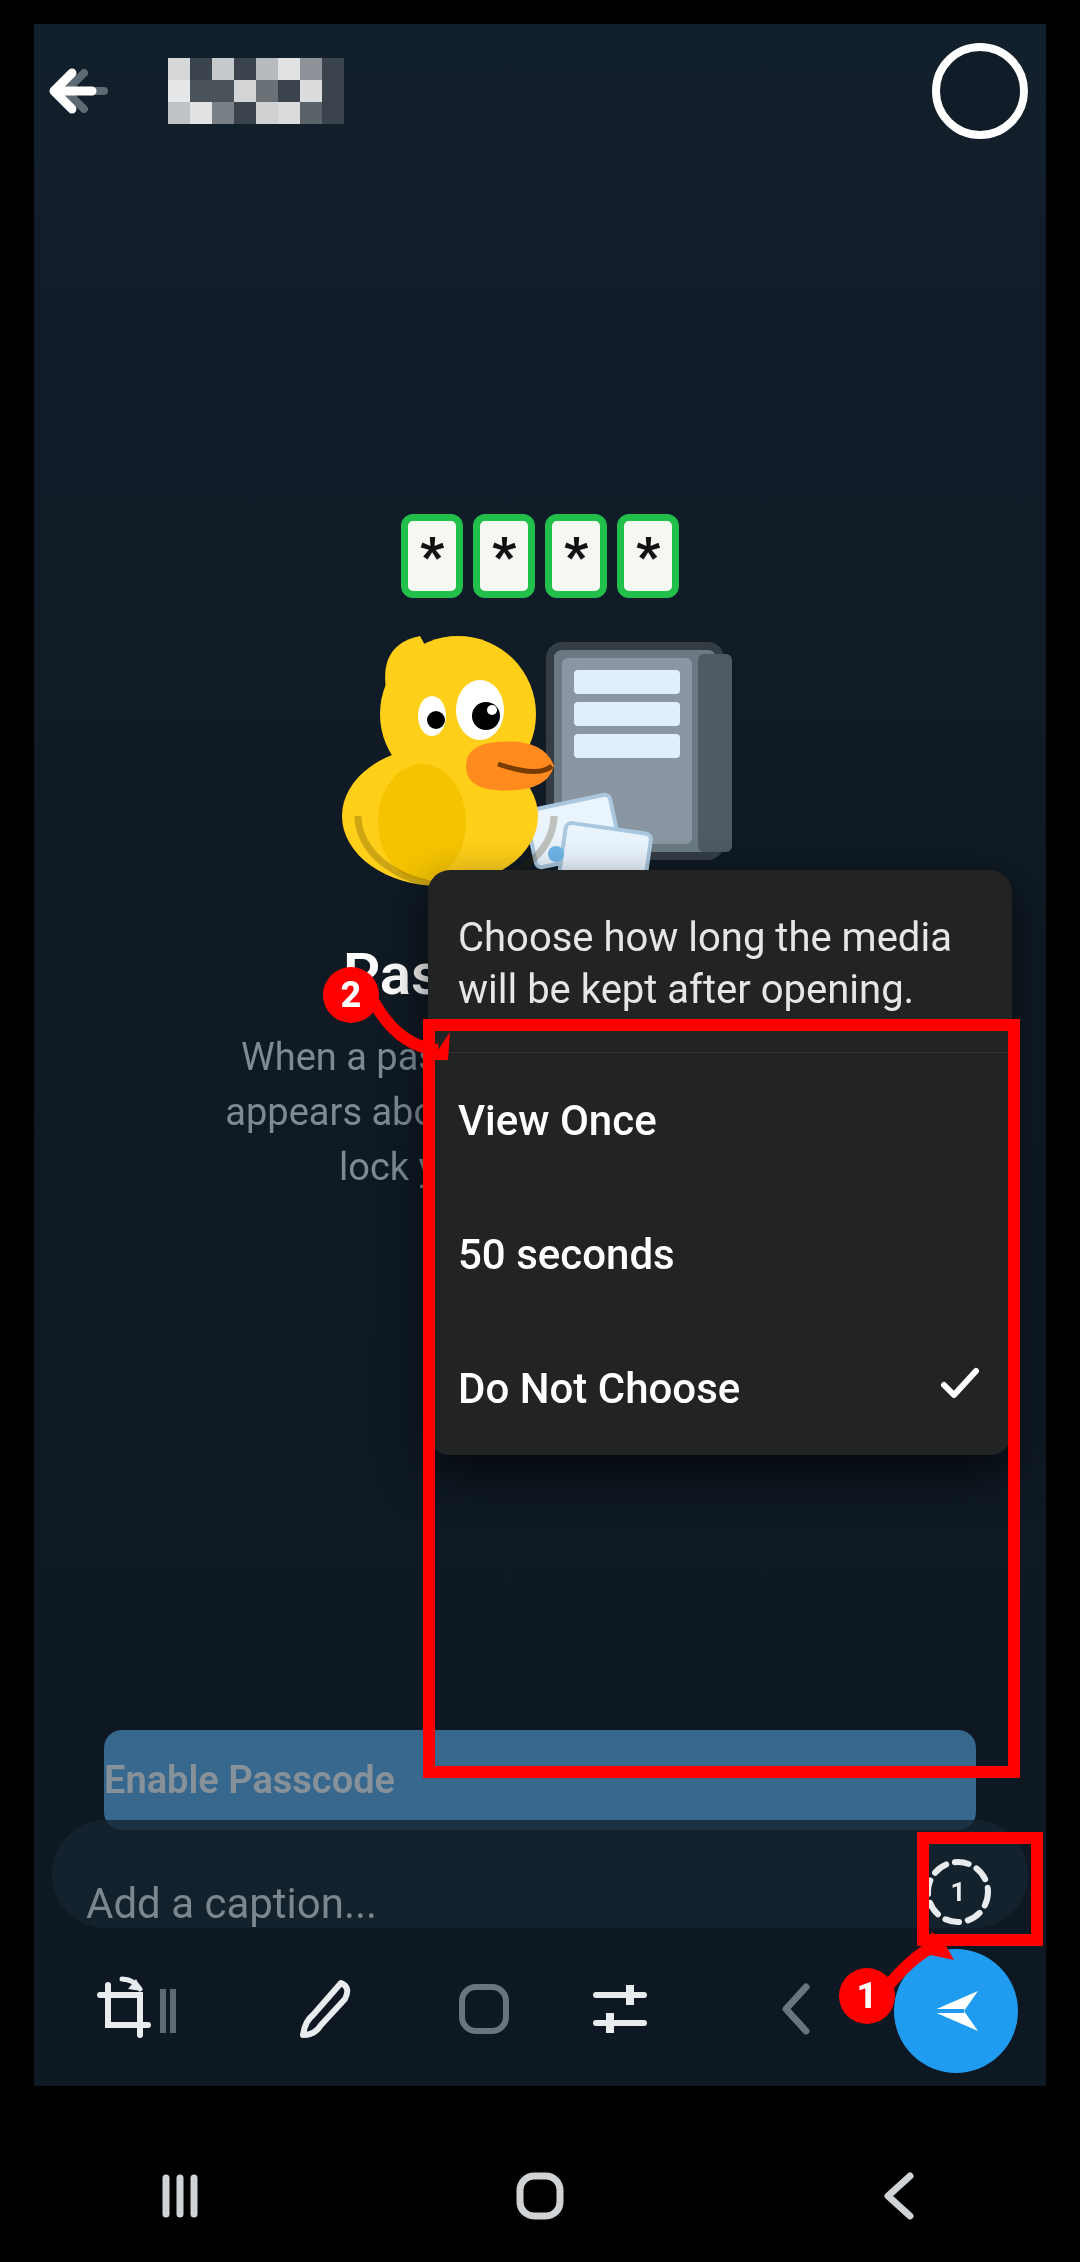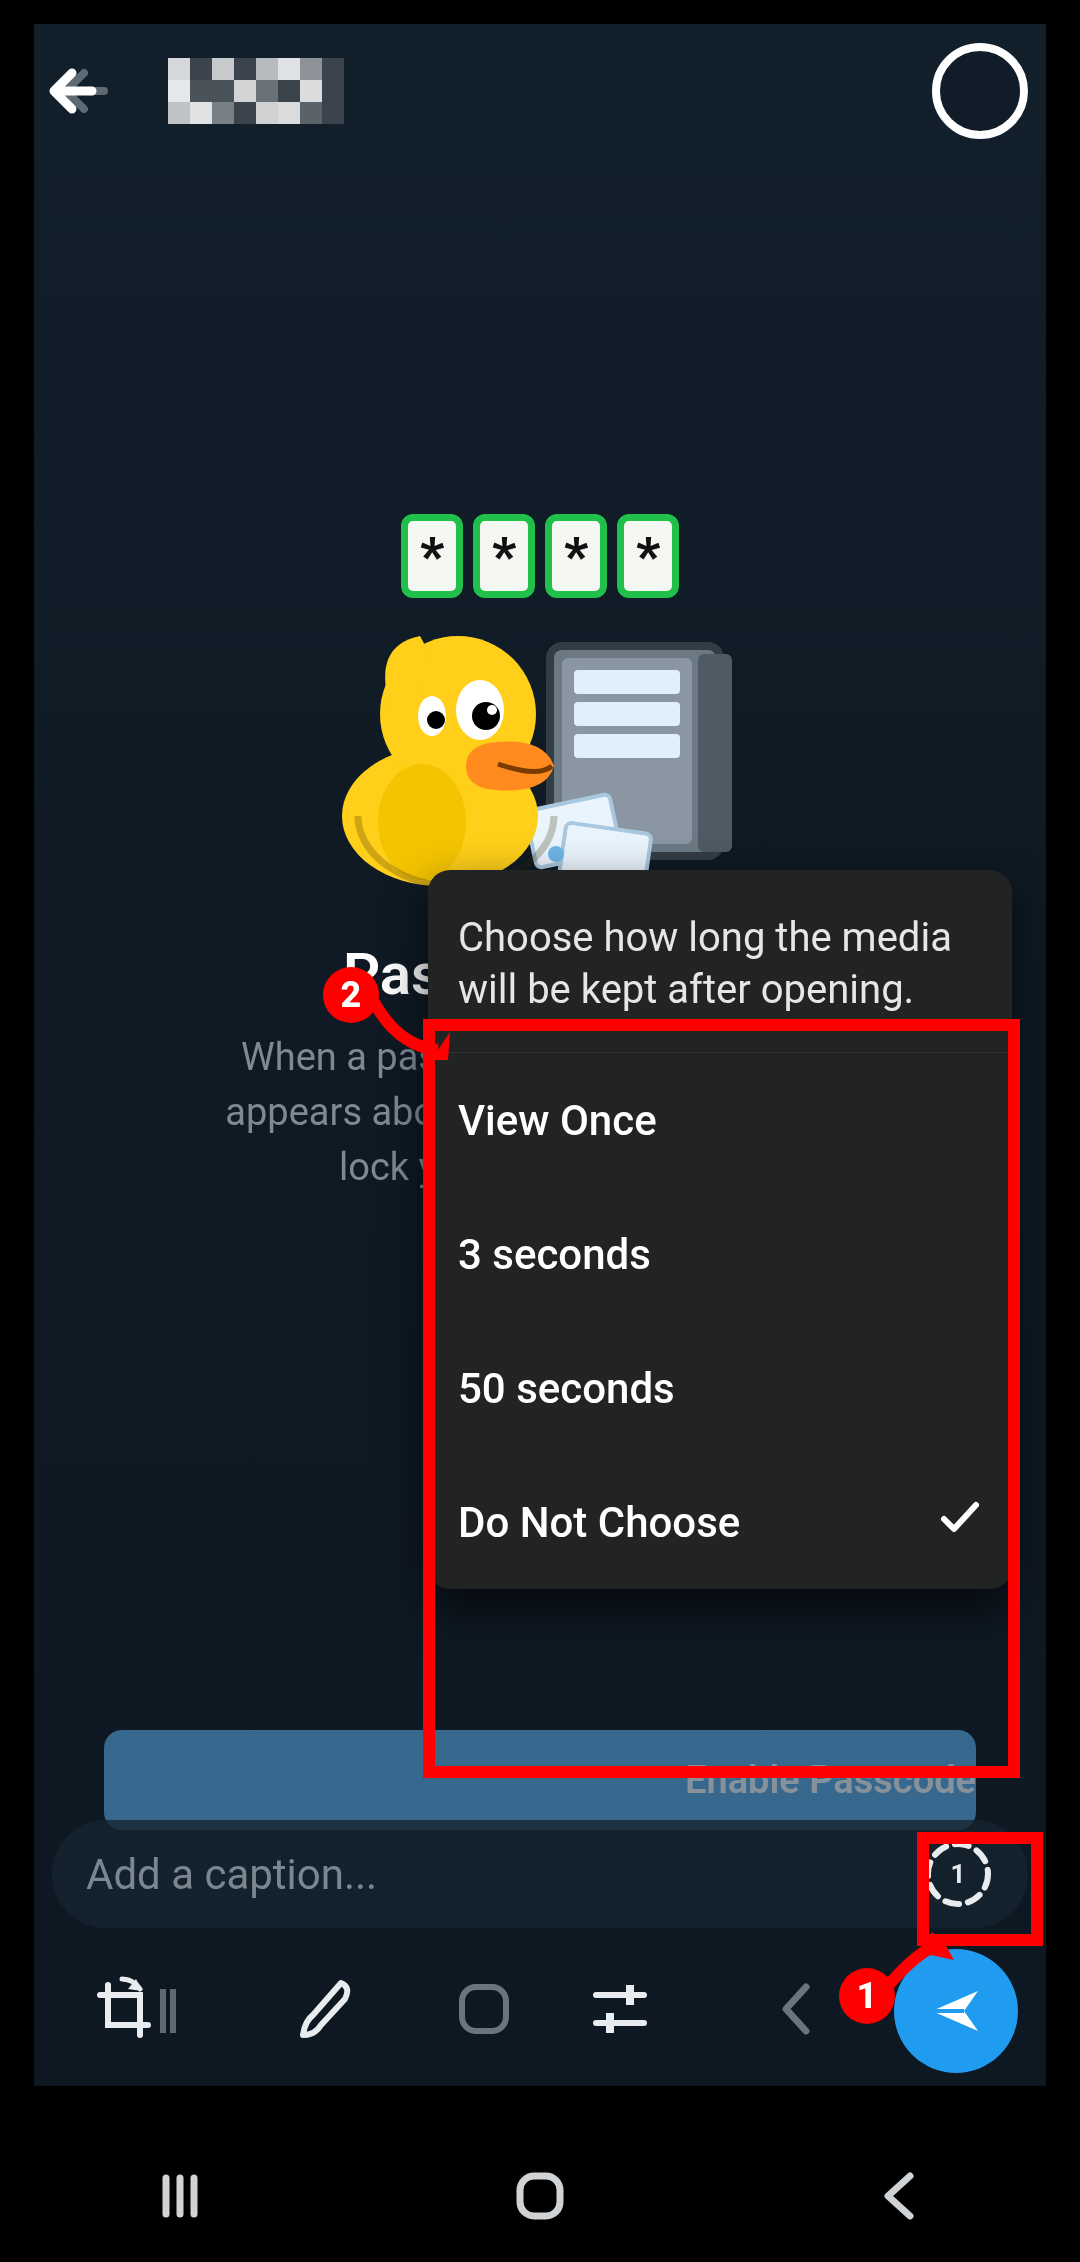--- a/index.html
+++ b/index.html
@@ -17,30 +17,30 @@
   .circle-btn { margin-left: auto; width: 96px; height: 96px; border: 8px solid #fff; border-radius: 50%; background: #101c27; }
 
   
   .bg-content { position:absolute; left:0; right:0; top:0; bottom:0; display:flex; flex-direction:column; align-items:center; }
   .illus { position:relative; margin-top: 490px; width: 420px; height: 370px; }
   .passcode-boxes { position:absolute; top:0; left:50%; transform:translateX(-50%); display:flex; gap:10px; }
   .pbox { width:62px; height:84px; border:7px solid #21c04a; border-radius:12px; background:#f4f7f2; display:flex; align-items:center; justify-content:center; font-size:52px; font-weight:900; color:#111; }
   .duck-safe { position:absolute; top:92px; left:0; width:100%; height:280px; }
   .heading { margin-top: 56px; font-size: 58px; font-weight: 600; color:#fff; }
   .sub { margin-top: 22px; font-size: 38px; line-height: 1.45; color:#7d8a94; text-align:center; max-width: 680px; }
-  .enable-btn { position:absolute; bottom: 256px; left:70px; right:70px; height:100px; border-radius:18px; background:#5aa9e6; opacity:.55; display:flex; align-items:center; justify-content:flex-end; font-size:38px; font-weight:600; color:#e9f4fc; }
+  .enable-btn { position:absolute; bottom: 256px; left:70px; right:70px; height:100px; border-radius:18px; background:#5aa9e6; opacity:.55; display:flex; align-items:center; justify-content:flex-start; font-size:38px; font-weight:600; color:#e9f4fc; }
 
   
   .popup { position:absolute; left:394px; top:846px; width:584px; background:#222323; border-radius:22px; box-shadow:0 18px 46px rgba(0,0,0,.65); overflow:hidden; }
   .popup-head { padding:42px 30px 36px 30px; font-size:40px; line-height:1.3; color:#e6e6e6; border-bottom:1px solid rgba(255,255,255,.06); }
   .popup-item { height:134px; display:flex; align-items:center; padding:0 30px; font-size:42px; font-weight:500; color:#fff; }
   .popup-item .chk { margin-left:auto; }
 
   
-  .caption-row { position:absolute; bottom:158px; left:18px; right:18px; height:108px; background:rgba(21,36,48,.8); border-radius:54px; display:flex; align-items:center; padding:0 34px; }
+  .caption-row { position:absolute; bottom:158px; left:18px; right:18px; height:108px; background:rgba(21,36,48,.8); border-radius:54px; display:flex; align-items:flex-end; padding:0 34px; }
   .caption-row .ph { font-size:42px; color:#7b8790; }
   .timer-btn { margin-left:auto; width:72px; height:72px; position:relative; display:flex; align-items:center; justify-content:center; }
 
   
   .tools { position:absolute; bottom:10px; left:0; right:0; height:130px; display:flex; align-items:center; gap:0; }
   .tool-slot { flex:1; display:flex; align-items:center; justify-content:center; }
   .send-btn { width:124px; height:124px; border-radius:50%; background:#1f9cf0; display:flex; align-items:center; justify-content:center; margin-right:28px; }
 
   
   .red-box { position:absolute; border:12px solid #f00; z-index:50; }
@@ -147,23 +147,20 @@
       </div>
       <div class="circle-btn"></div>
     </div>
 
     <div class="popup">
       <div class="popup-head">Choose how long the media will be kept after opening.</div>
       <div class="popup-item">
         <span>View Once</span>
       </div>
       <div class="popup-item">
-        <span>3 seconds</span>
-      </div>
-      <div class="popup-item">
         <span>50 seconds</span>
       </div>
       <div class="popup-item">
         <span>Do Not Choose</span>
         <span class="chk">
           <svg width="44" height="44" viewBox="0 0 44 44">
               <path d="M6 24 l10 10 l22 -24" stroke="#fff" stroke-width="6" fill="none" stroke-linecap="round" stroke-linejoin="round"></path>
             </svg>
         </span>
       </div>

